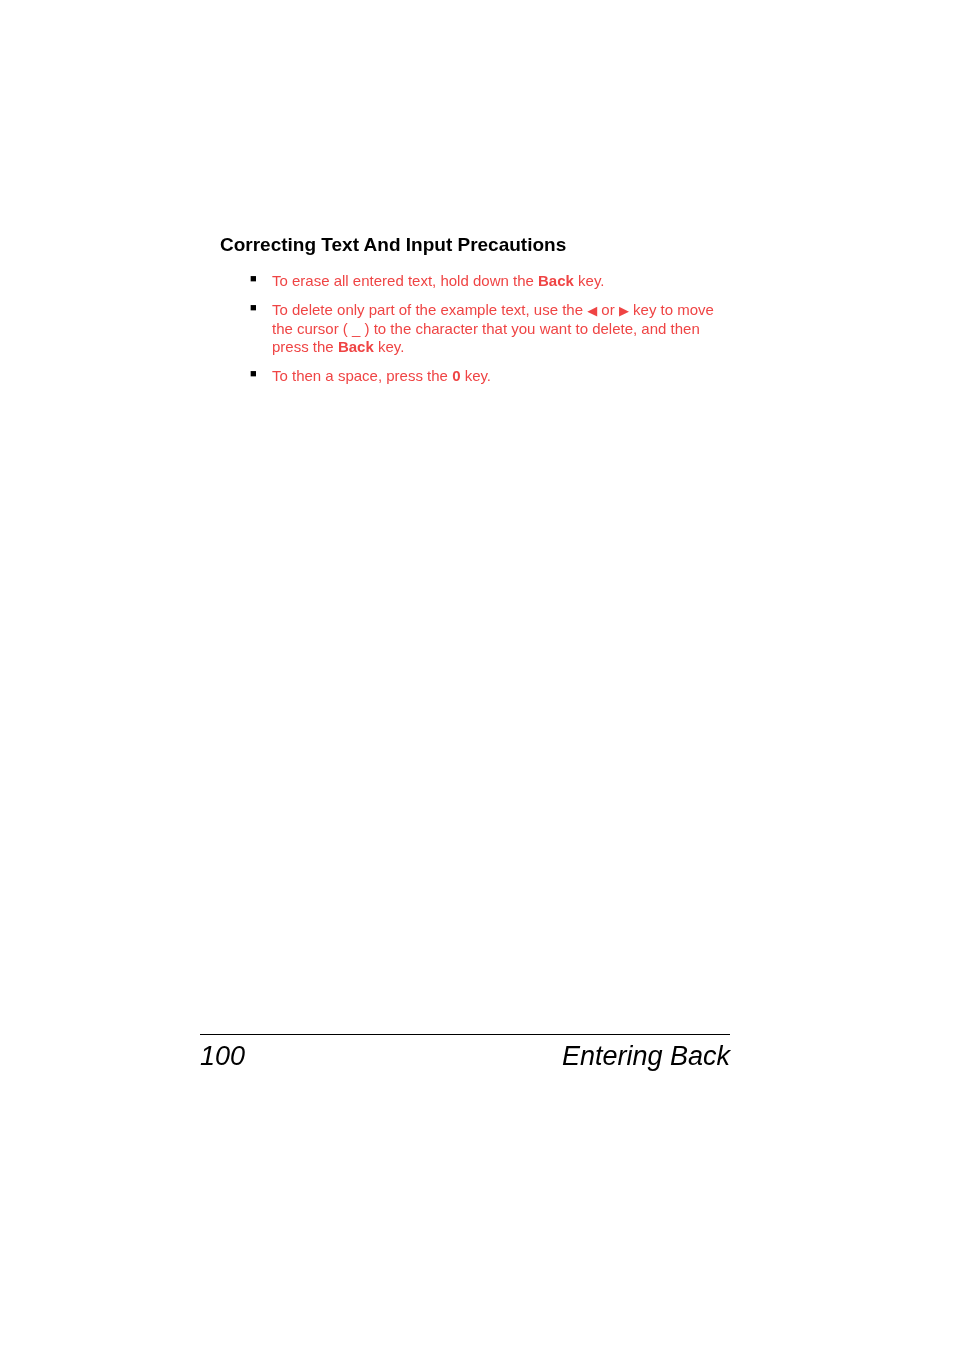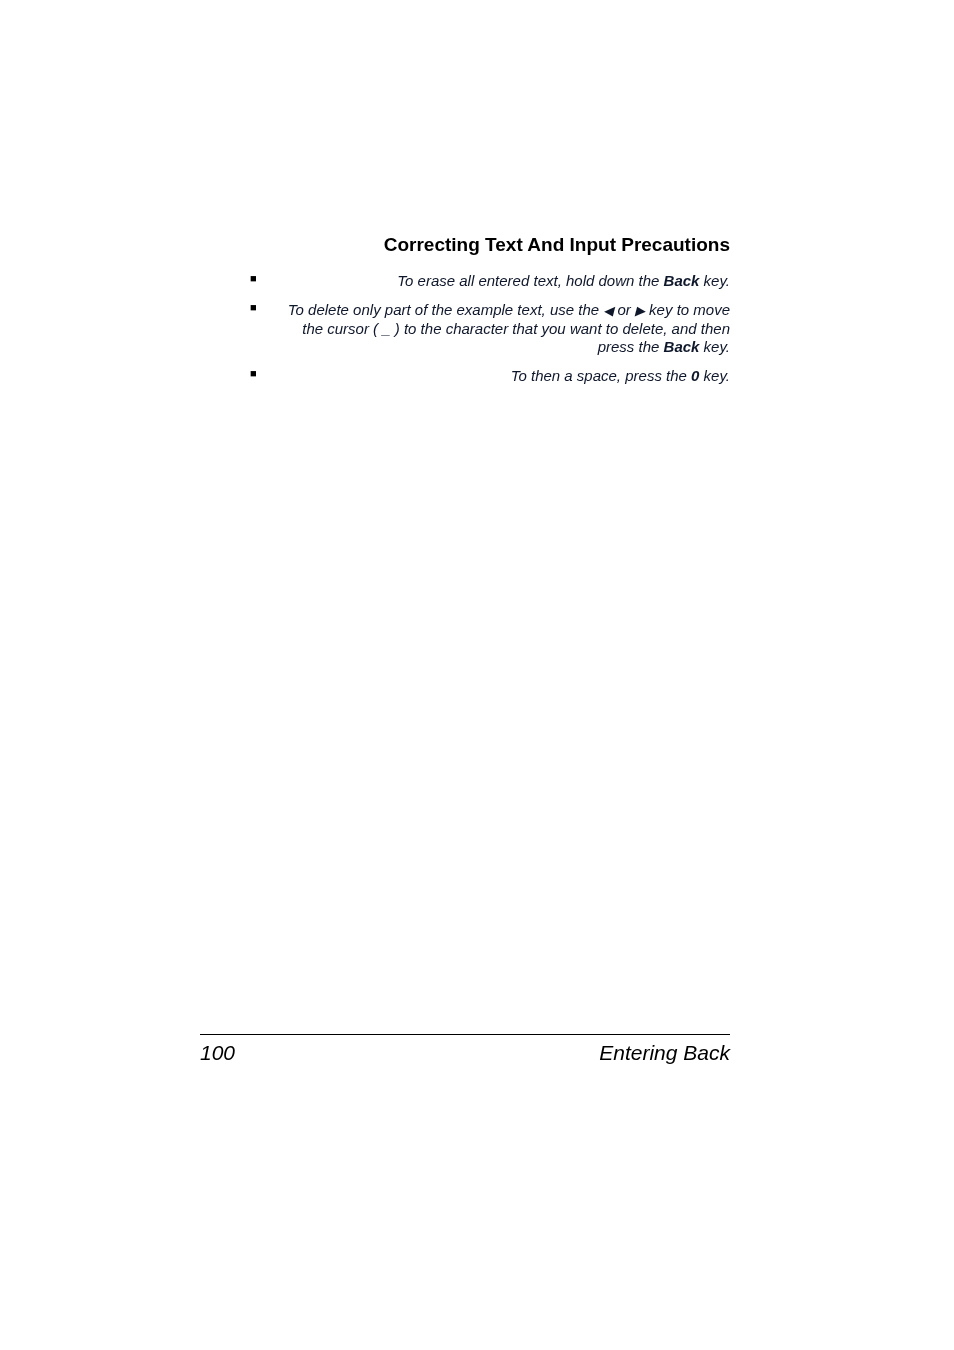--- a/index.html
+++ b/index.html
@@ -1,19 +1,18 @@
 <!DOCTYPE html>
 <html><head>
   <meta charset="utf-8">
   <style>
     * {
       margin: 0;
       padding: 0;
       box-sizing: border-box;
-      text-align: right;
     }
     body {
       width: 954px;
       height: 1350px;
       background: #ffffff;
       font-family: Arial, Helvetica, sans-serif;
       position: relative;
     }
     .page-content {
       position: absolute;
@@ -26,26 +25,25 @@
       font-weight: bold;
       color: #000000;
       margin-bottom: 16px;
     }
     .bullet-list {
       list-style: none;
       padding-left: 30px;
     }
     .bullet-item {
       font-size: 15px;
-      color: #0f172a;
+      color: #ef4444;
       line-height: 1.25;
       margin-bottom: 10px;
       position: relative;
       padding-left: 22px;
-      font-style: italic;
     }
     .bullet-item::before {
       content: "■";
       position: absolute;
       left: 0;
       top: 0;
       font-size: 11px;
       color: #000000;
     }
     .bold {
@@ -62,21 +60,21 @@
       width: 530px;
     }
     .footer-line {
       border-top: 1px solid #000000;
       margin-bottom: 6px;
     }
     .footer-content {
       display: flex;
       justify-content: space-between;
       font-style: italic;
-      font-size: 21px;
+      font-size: 27px;
       color: #000000;
       font-family: Arial, Helvetica, sans-serif;
     }
     .page-number {
       font-weight: normal;
     }
     .section-name {
       font-weight: normal;
     }
   </style>

